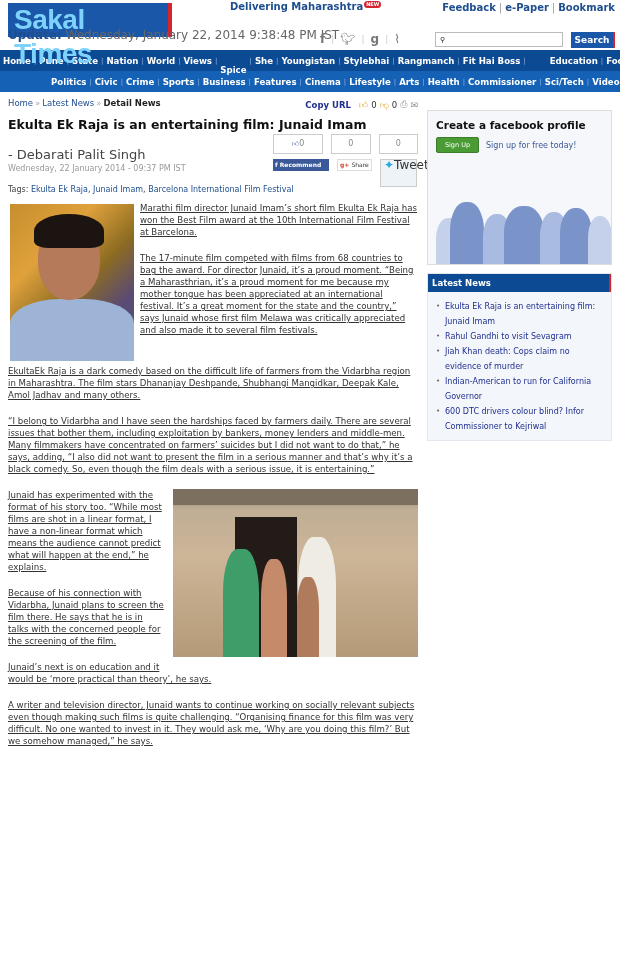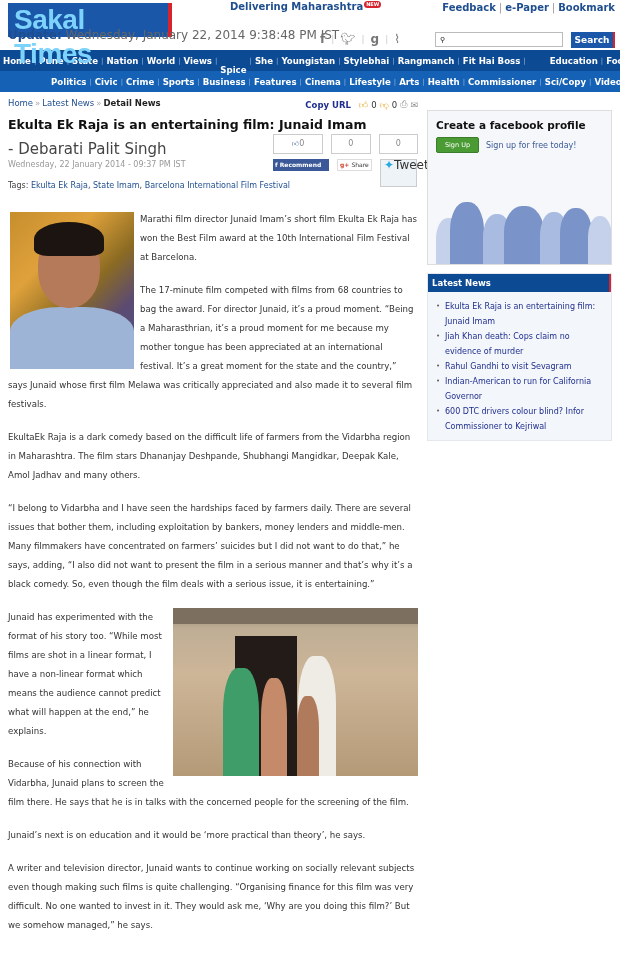--- a/index.html
+++ b/index.html
@@ -28,36 +28,36 @@
 
   
   .main { position: absolute; left: 8px; top: 96px; width: 410px; }
   .breadcrumb { font-size: 8.5px; color: #1f4e8f; margin-top: 2px; }
   .breadcrumb .arrow { color: #aaa; margin: 0 2px; }
   .breadcrumb b { color: #222; margin-top: 8px; }
   .tools { position: absolute; right: 0; top: 3px; font-size: 8.5px; display: flex; align-items: center; gap: 3px; }
   .tools .copy { color: #1f2e8f; font-weight: bold; margin-right: 5px; }
   .tools .ico { font-size: 9px; }
   .title { font-size: 12.5px; font-weight: bold; color: #111; margin-top: 9px; }
-  .byline { font-size: 15px; color: #444; margin-top: 8px; }
+  .byline { font-size: 13px; color: #444; margin-top: 15px; }
   .date { font-size: 8px; color: #999; margin-top: 2px; }
   .sharebox { position: absolute; left: 265px; top: 38px; width: 145px; }
   .count-row { display: flex; gap: 8px; }
   .count { width: 44px; height: 20px; border: 1px solid #ccc; font-size: 8px; color: #888; text-align: center; line-height: 18px; }
   .count.first { width: 56px; }
   .btn-row { display: flex; gap: 8px; margin-top: 5px; }
   .fb-rec { width: 56px; height: 12px; background: #3b5998; color: #fff; font-size: 6px; font-weight: bold; line-height: 12px; padding-left: 2px; }
   .g-share { width: 35px; height: 12px; border: 1px solid #ddd; font-size: 6px; line-height: 10px; padding-left: 2px; color: #333; }
   .g-share b { color: #d34836; }
   .tw-btn { width: 37px; height: 28px; border: 1px solid #ccc; background: #eef3f8; font-size: 12px; line-height: 10px; padding-left: 3px; color: #333; margin-left: 0; }
   .tw-btn b { color: #2aa9e0; }
   .tags { font-size: 8px; color: #444; margin-top: 12px; }
   .tags a { color: #1f4e8f; }
 
-  .article { font-size: 8.6px; line-height: 19px; color: #333; margin-top: 20px; }
+  .article { font-size: 8.6px; line-height: 12px; color: #333; margin-top: 8px; text-decoration: underline; }
   .article p { margin-bottom: 14px; }
   .photo1 { float: left; width: 124px; height: 157px; margin: 2px 6px 4px 2px; background: linear-gradient(135deg, #c78e2e 0%, #dfa13b 30%, #8b6b22 55%, #5b4a73 75%, #4b587f 100%); position: relative; overflow: hidden; }
   .photo1 .face { position: absolute; left: 28px; top: 18px; width: 62px; height: 78px; background: #b57a5a; border-radius: 45% 45% 48% 48%; }
   .photo1 .hair { position: absolute; left: 24px; top: 10px; width: 70px; height: 34px; background: #1b1410; border-radius: 50% 50% 20% 20%; }
   .photo1 .shirt { position: absolute; left: 0; top: 95px; width: 124px; height: 62px; background: #9db4d6; border-radius: 40% 40% 0 0; }
   .photo2 { float: right; width: 245px; height: 168px; margin: 0 0 6px 8px; background: linear-gradient(180deg, #8c7b66 0%, #bfae95 12%, #cdb598 40%, #b49a77 100%); position: relative; overflow: hidden; }
   .photo2 .roof { position: absolute; left: 0; top: 0; width: 245px; height: 16px; background: #7c6f60; }
   .photo2 .door { position: absolute; left: 62px; top: 28px; width: 62px; height: 140px; background: #231b17; }
   .photo2 .woman { position: absolute; left: 50px; top: 60px; width: 36px; height: 108px; background: #3e9d68; border-radius: 40% 40% 0 0; }
   .photo2 .boy1 { position: absolute; left: 88px; top: 70px; width: 26px; height: 98px; background: #c58a6a; border-radius: 40% 40% 0 0; }
@@ -151,21 +151,21 @@
     <a style="color: rgb(255, 255, 255);">Cinema</a>
     <span class="sep">|</span>
     <a style="color: rgb(255, 255, 255);">Lifestyle</a>
     <span class="sep">|</span>
     <a style="color: rgb(255, 255, 255);">Arts</a>
     <span class="sep">|</span>
     <a style="color: rgb(255, 255, 255);">Health</a>
     <span class="sep">|</span>
     <a style="color: rgb(255, 255, 255);">Commissioner</a>
     <span class="sep">|</span>
-    <a style="color: rgb(255, 255, 255);">Sci/Copy</a>
+    <a style="color: rgb(255, 255, 255);">Sci/Tech</a>
     <span class="sep">|</span>
     <a style="color: rgb(255, 255, 255);">Video Gallery</a>
     <span class="new-badge">NEW</span>
   </div>
 
 <div class="main">
   <div class="breadcrumb">
     <a style="color:#1f4e8f">Home</a><span class="arrow">»</span><a style="color:#1f4e8f">Latest News</a><span class="arrow">»</span><b>Detail News</b>
   </div>
   <div class="tools">
@@ -190,21 +190,21 @@
     </div>
     <div class="btn-row">
       <div class="fb-rec"><span>f </span><span>Recommend</span></div>
       <div class="g-share"><b>g+ </b><span>Share</span></div>
       <div class="tw-btn"><b>✦</b><span>Tweet</span></div>
     </div>
   </div>
 
   <div class="tags">
     <span>Tags:</span>
-    <a>Ekulta Ek Raja</a>, <a>State Imam</a>, <a>Barcelona International Film Festival</a>
+    <a>Ekulta Ek Raja</a>, <a>Junaid Imam</a>, <a>Barcelona International Film Festival</a>
   </div>
 
   <div class="article">
     <div class="photo1">
       <div class="shirt"></div>
         <div class="face"></div>
         <div class="hair"></div>
     </div>
     <p>Marathi film director Junaid Imam’s short film Ekulta Ek Raja has won the Best Film award at the 10th International Film Festival at Barcelona.</p>
     <p>The 17-minute film competed with films from 68 countries to bag the award. For director Junaid, it’s a proud moment. “Being a Maharasthrian, it’s a proud moment for me because my mother tongue has been appreciated at an international festival. It’s a great moment for the state and the country,” says Junaid whose first film Melawa was critically appreciated and also made it to several film festivals.</p>
@@ -240,19 +240,19 @@
       <div style="left:112px;width:28px;height:52px;background:#a9bbe0;"></div>
       <div style="left:132px;width:32px;height:56px;"></div>
       <div style="left:160px;width:24px;height:48px;background:#c5d1ea;"></div>
     </div>
   </div>
 
   <div class="latest">
     <div class="latest-head">Latest News</div>
     <ul>
       <li>Ekulta Ek Raja is an entertaining film: Junaid Imam</li>
+      <li>Rahul Gandhi to visit Sevagram</li>
       <li>Jiah Khan death: Cops claim no evidence of murder</li>
-      <li>Rahul Gandhi to visit Sevagram</li>
       <li>Indian-American to run for California Governor</li>
       <li>600 DTC drivers colour blind? Infor Commissioner to Kejriwal</li>
     </ul>
   </div>
 </div>
 
 </body></html>

